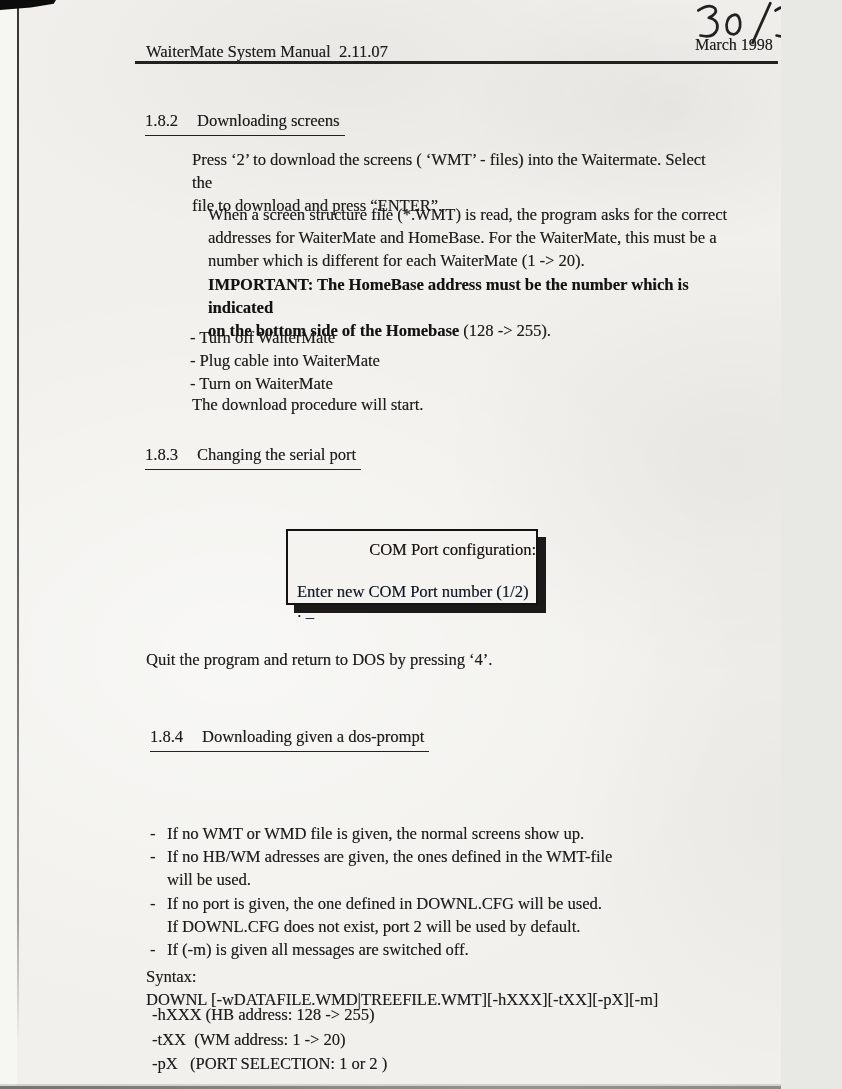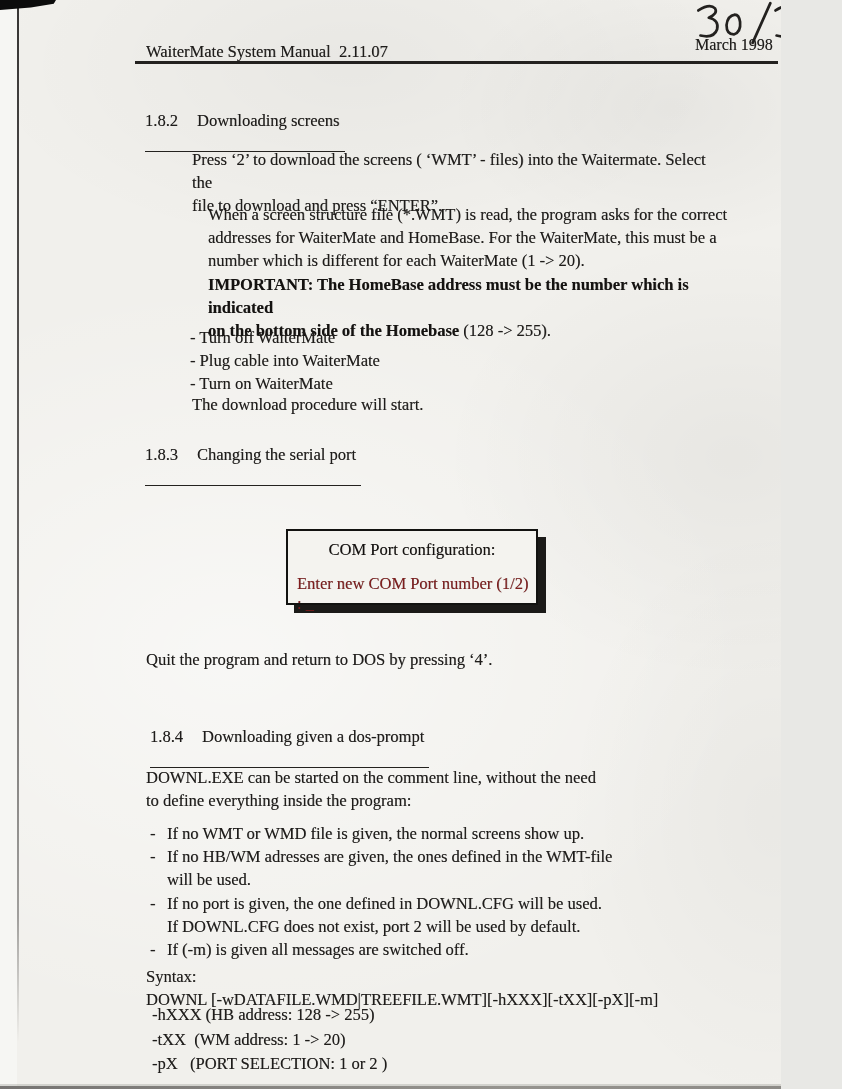--- a/index.html
+++ b/index.html
@@ -50,33 +50,33 @@
     left: 0; bottom: 3px; width: 842px; height: 2px;
     background: rgba(120,118,112,0.25);
   }
 
   
   .header-rule { left: 135px; top: 61px; width: 643px; height: 3px; background: #23211f; }
   .header-left { left: 146px; top: 42px; font-size: 16.5px; }
   .header-right { left: 695px; top: 36px; width: 83px; text-align: left; font-size: 16px; }
 
   
-  .section-heading { border-bottom: 1.5px solid #24221f; padding: 0 5px 20px 0; display: inline-block; }
+  .section-heading { border-bottom: 1.5px solid #24221f; padding: 0 5px 4px 0; display: inline-block; }
   .section-heading .h-num { margin-right: 19px; }
 
   
   .dialog-box {
     left: 286px; top: 529px; width: 252px; height: 76px;
     background: #f4f3ef;
     border: 2px solid #121210;
     box-shadow: 8px 8px 0 0 #1b1a18;
     box-sizing: border-box;
   }
-  .dialog-title { margin-top: 9px; text-align: center; font-size: 16.5px; color: #14110f; }
-  .dialog-prompt { margin-top: 14px; margin-left: 9px; font-size: 16.5px; color: #7f1d1d; }
+  .dialog-title { margin-top: 9px; text-align: right; font-size: 16.5px; color: #14110f; }
+  .dialog-prompt { margin-top: 22px; margin-left: 9px; font-size: 16.5px; color: #0f172a; }
 
   
   .bullet-row { display: flex; }
   .bullet-row .marker { width: 17px; flex: none; }
   .bullet-row .b-text { flex: 1; }
 
   .sr { position: absolute; width: 1px; height: 1px; overflow: hidden; clip-path: inset(50%); }
 </style>
 </head>
 <body>
@@ -142,22 +142,20 @@
   </div>
 
   <div class="abs body-text" style="left:146px; top:648px;">Quit the program and return to DOS by pressing ‘4’.</div>
 
   <div class="abs" style="left:150px; top:727px;">
     <span class="section-heading">
       <span class="h-num">1.8.4</span><span>Downloading given a dos-prompt</span>
     </span>
   </div>
 
-  <div class="abs body-text pre" style="left:146px; top:766px; width:520px;">DOWNL.EXE can be started on the comment line, without the need
-to define everything inside the program:</div>
 
   <div class="abs body-text" style="left:150px; top:822px; width:500px;">
     <div class="bullet-row">
       <span class="marker">-</span>
         <span class="b-text pre">If no WMT or WMD file is given, the normal screens show up.</span>
     </div>
     <div class="bullet-row">
       <span class="marker">-</span>
         <span class="b-text pre">If no HB/WM adresses are given, the ones defined in the WMT-file
 will be used.</span>

